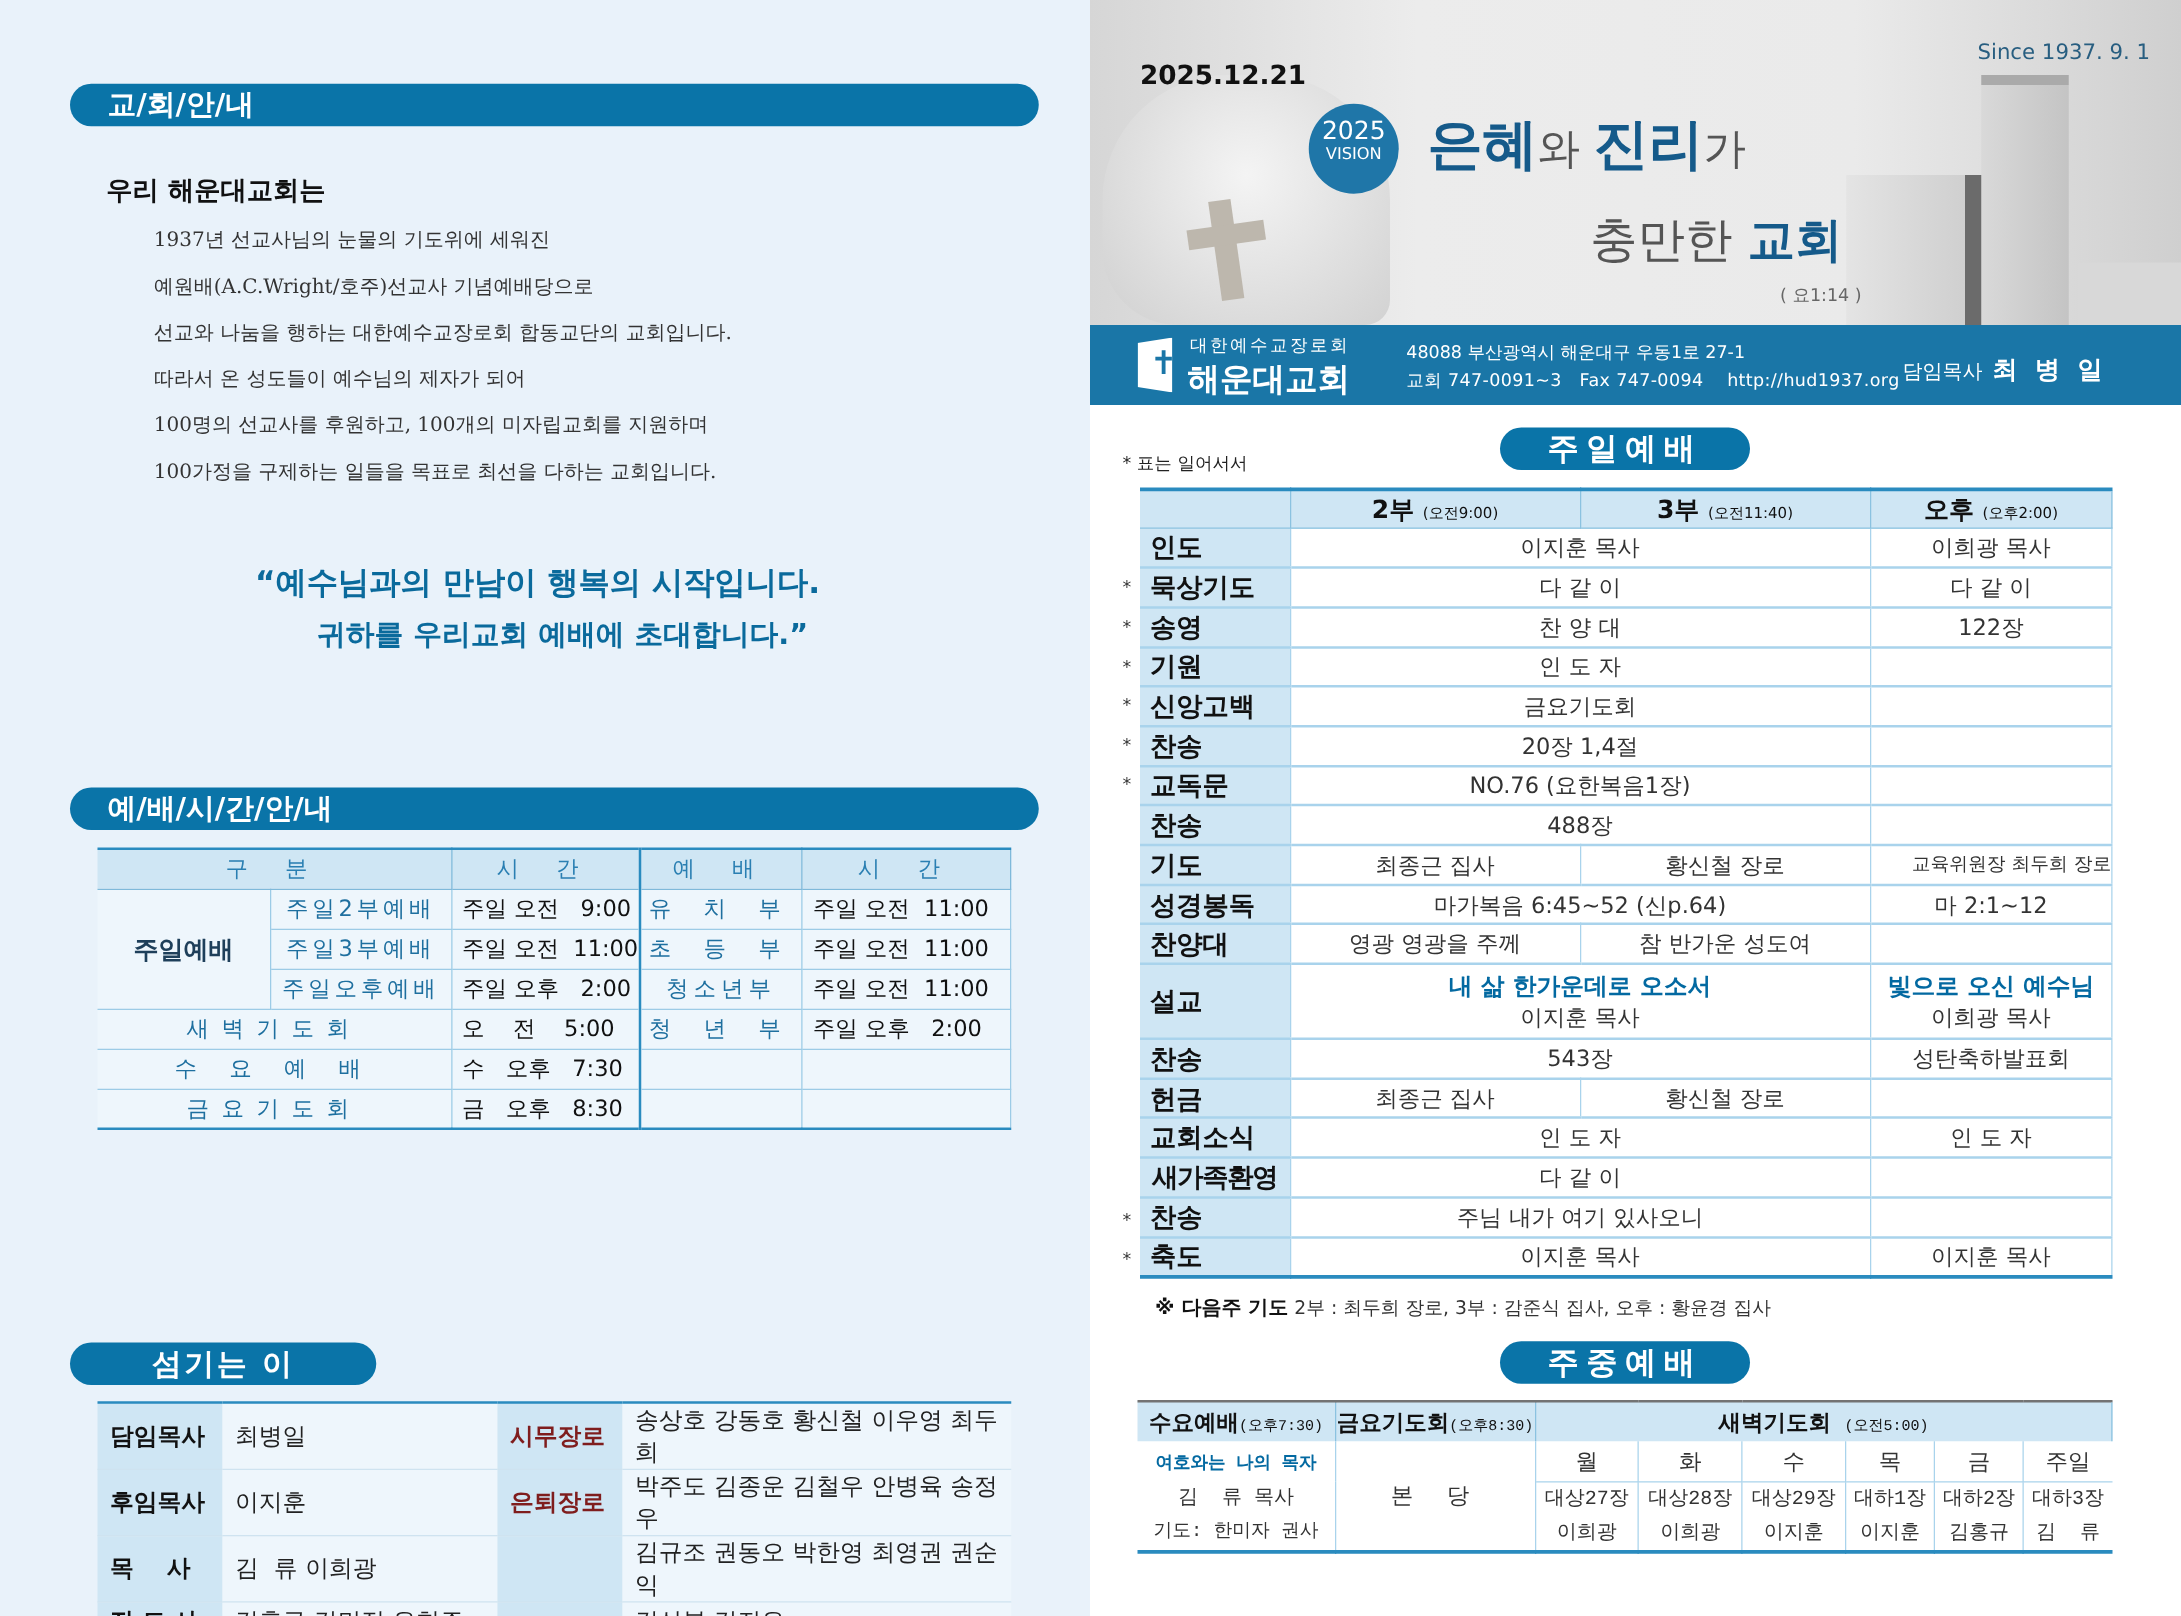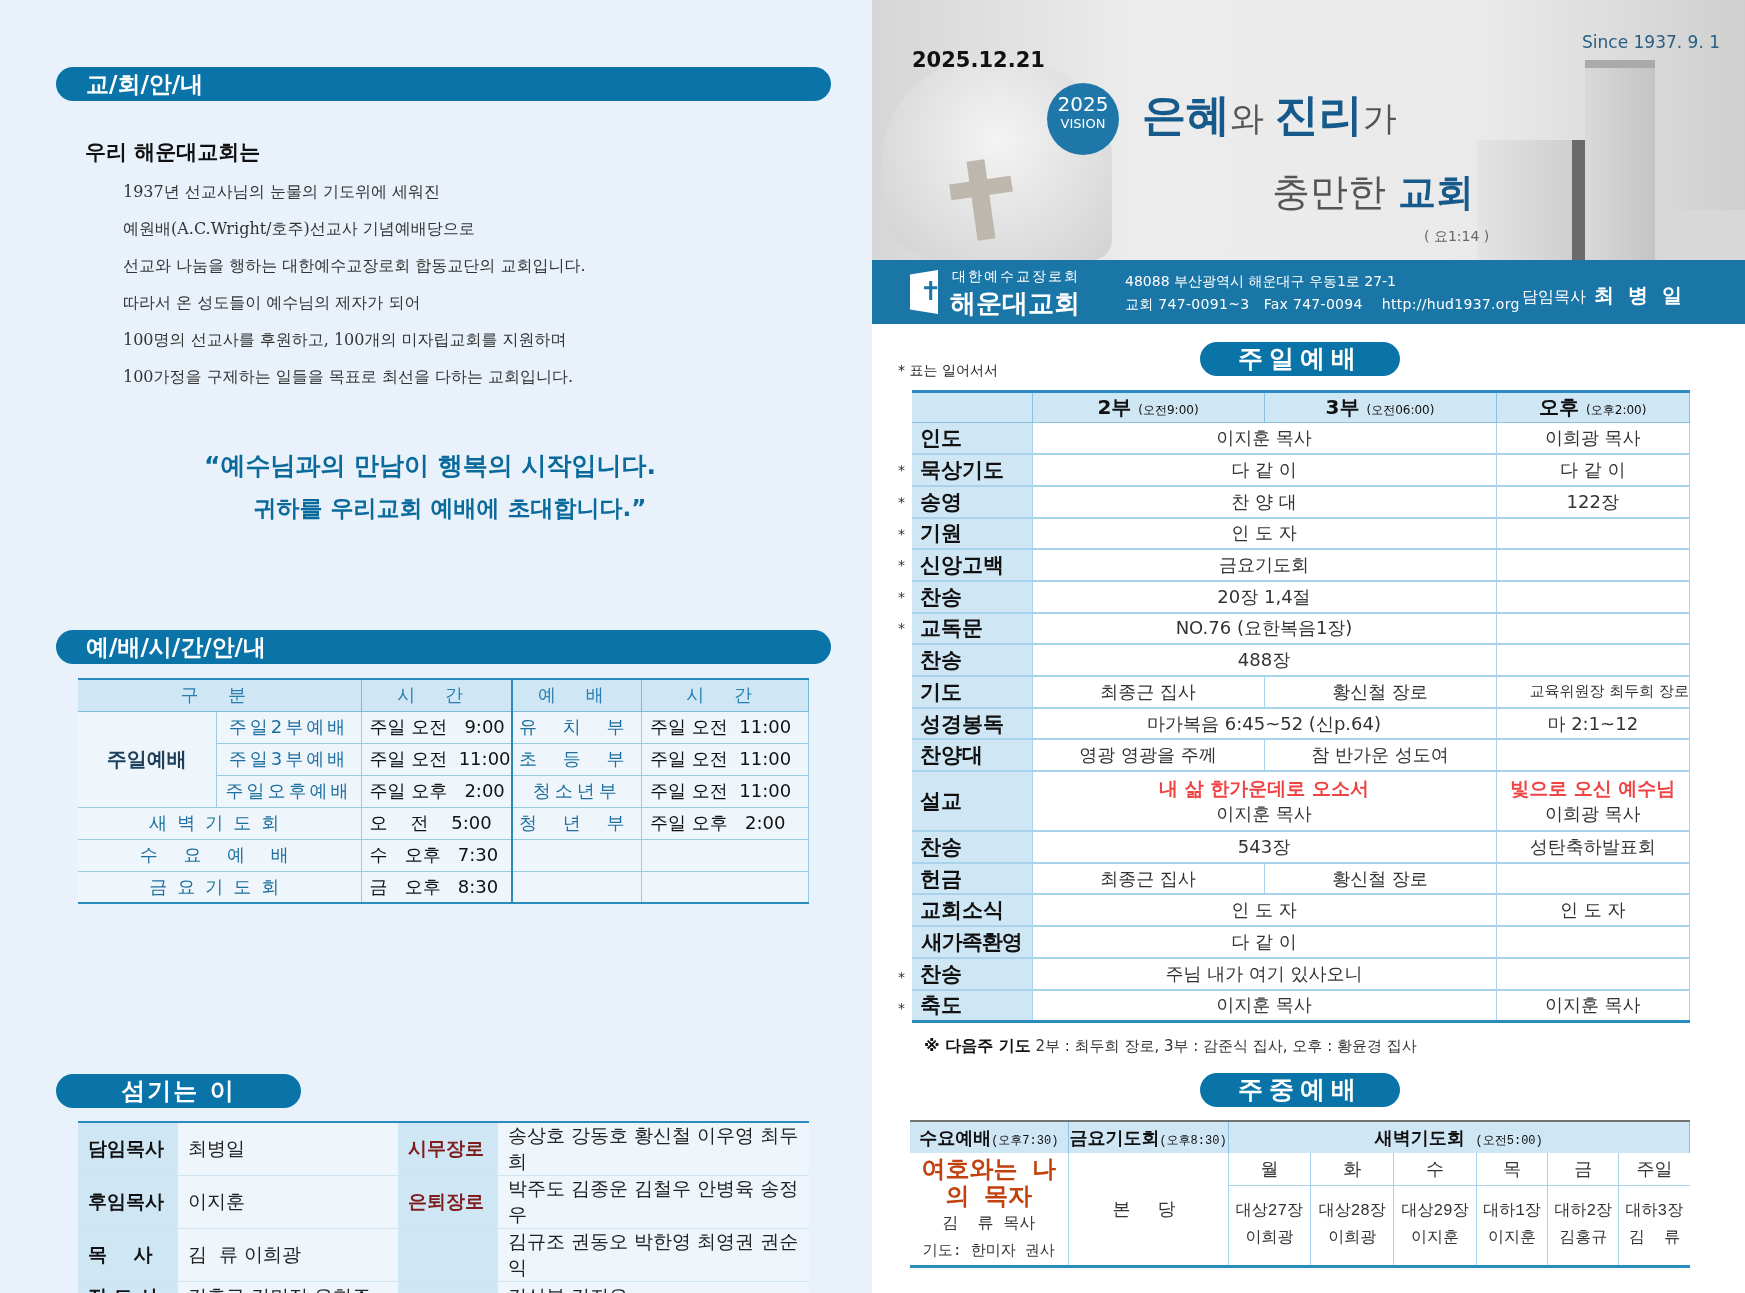--- a/index.html
+++ b/index.html
@@ -63,34 +63,34 @@
   .pastor b { font-size: 20px; letter-spacing: 14px; margin-left: 8px; }
 
   .stand-note { position: absolute; left: 26px; top: 362px; font-size: 14px; color: #222; }
 
   .order { left: 40px; top: 390px; width: 778px; font-size: 18px; border-top: 3px solid #2a8bbf; border-bottom: 3px solid #2a8bbf; }
   .order th { background: #cfe6f4; height: 31px; border-right: 1px solid #8bc2e0; border-bottom: 1px solid #8bc2e0; font-weight: bold; font-size: 20px; color: #111; }
   .order th small { font-size: 12px; font-weight: normal; }
   .order td { height: 31.7px; text-align: center; border-bottom: 2px solid #a9d3ec; border-right: 1px solid #a9d3ec; color: #333; }
   .order td.lab { background: #cfe6f4; text-align: justify; text-align-last: justify; font-weight: bold; font-size: 21px; color: #111; padding: 0 8px; width: 120px; }
   .order td.lab.tight { text-align-last: center; letter-spacing: -1px; }
-  .order td .t { font-weight: bold; font-size: 19px; color: #ef4444; display: block; }
+  .order td .t { font-weight: bold; font-size: 19px; color: #0369a1; display: block; }
   .order td.small { font-size: 15px; text-align: right; }
   .star { position: absolute; left: 26px; font-size: 14px; color: #333; }
 
   .next-prayer { position: absolute; left: 52px; top: 1036px; font-size: 15px; color: #333; }
   .next-prayer b { font-weight: bold; font-size: 16px; color: #111; }
 
   .weekly { left: 38px; top: 1120px; width: 780px; font-size: 16px; border-top: 2px solid #737373; border-bottom: 3px solid #2a8bbf; font-family: Liberation Mono, monospace; }
   .weekly th { background: #cfe6f4; height: 32px; border-right: 1px solid #8bc2e0; font-weight: bold; font-size: 18px; color: #111; }
   .weekly th small { font-size: 12px; font-weight: normal; }
   .weekly td { text-align: center; border-right: 1px solid #a9d3ec; color: #333; }
   .weekly td.day { height: 32px; font-size: 18px; border-bottom: 1px solid #a9d3ec; }
   .weekly td.rd { font-size: 16px; line-height: 27px; }
-  .weekly .wed-title { font-weight: bold; font-size: 24px; color: #c2410c; display: block; }
+  .weekly .wed-title { font-weight: bold; font-size: 14px; color: #0369a1; display: block; }
 </style>
 </head>
 <body>
 
 <div class="left-panel">
   <div class="section-bar" style="left:56px;top:67px;width:775px;">교/회/안/내</div>
   <div class="intro-title">우리 해운대교회는</div>
   <div class="intro-lines">
     <div>1937년 선교사님의 눈물의 기도위에 세워진</div>
     <div>예원배(A.C.Wright/호주)선교사 기념예배당으로</div>
@@ -230,21 +230,21 @@
   <div class="star" style="top:589px;">*</div>
   <div class="star" style="top:620px;">*</div>
   <div class="star" style="top:969px;">*</div>
   <div class="star" style="top:1000px;">*</div>
 
   <table class="order">
     <tbody>
         <tr>
       <th style="width:120px;"></th>
       <th style="width:232px;"><span>2부</span> <small>(오전9:00)</small></th>
-      <th style="width:232px;"><span>3부</span> <small>(오전06:00)</small></th>
+      <th style="width:232px;"><span>3부</span> <small>(오전11:40)</small></th>
       <th><span>오후</span> <small>(오후2:00)</small></th>
     </tr>
     <tr>
           <td class="lab">인도</td>
           <td colspan="2">이지훈 목사</td>
           <td>이희광 목사</td>
         </tr>
     <tr>
           <td class="lab">묵상기도</td>
           <td colspan="2">다 같 이</td>

